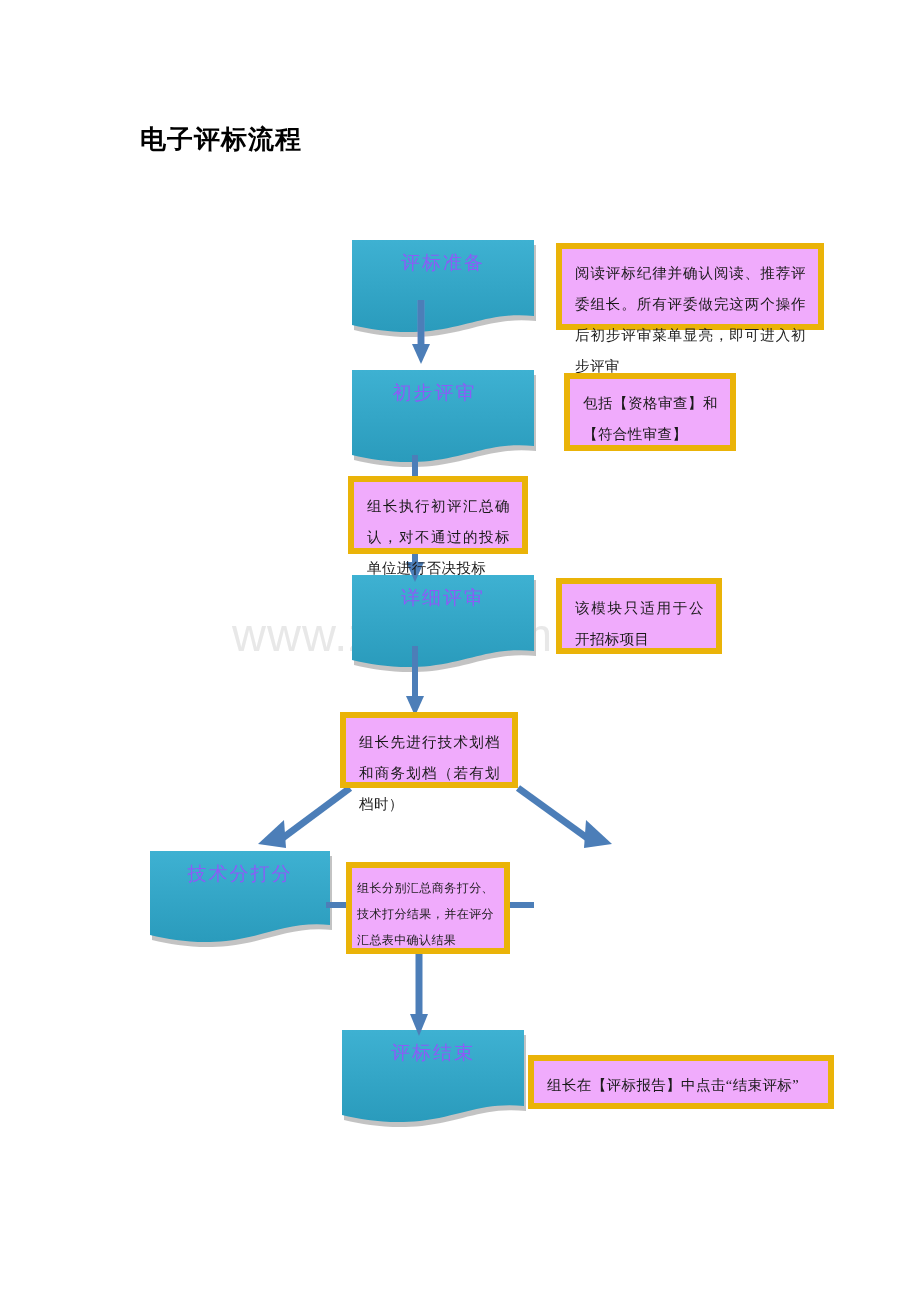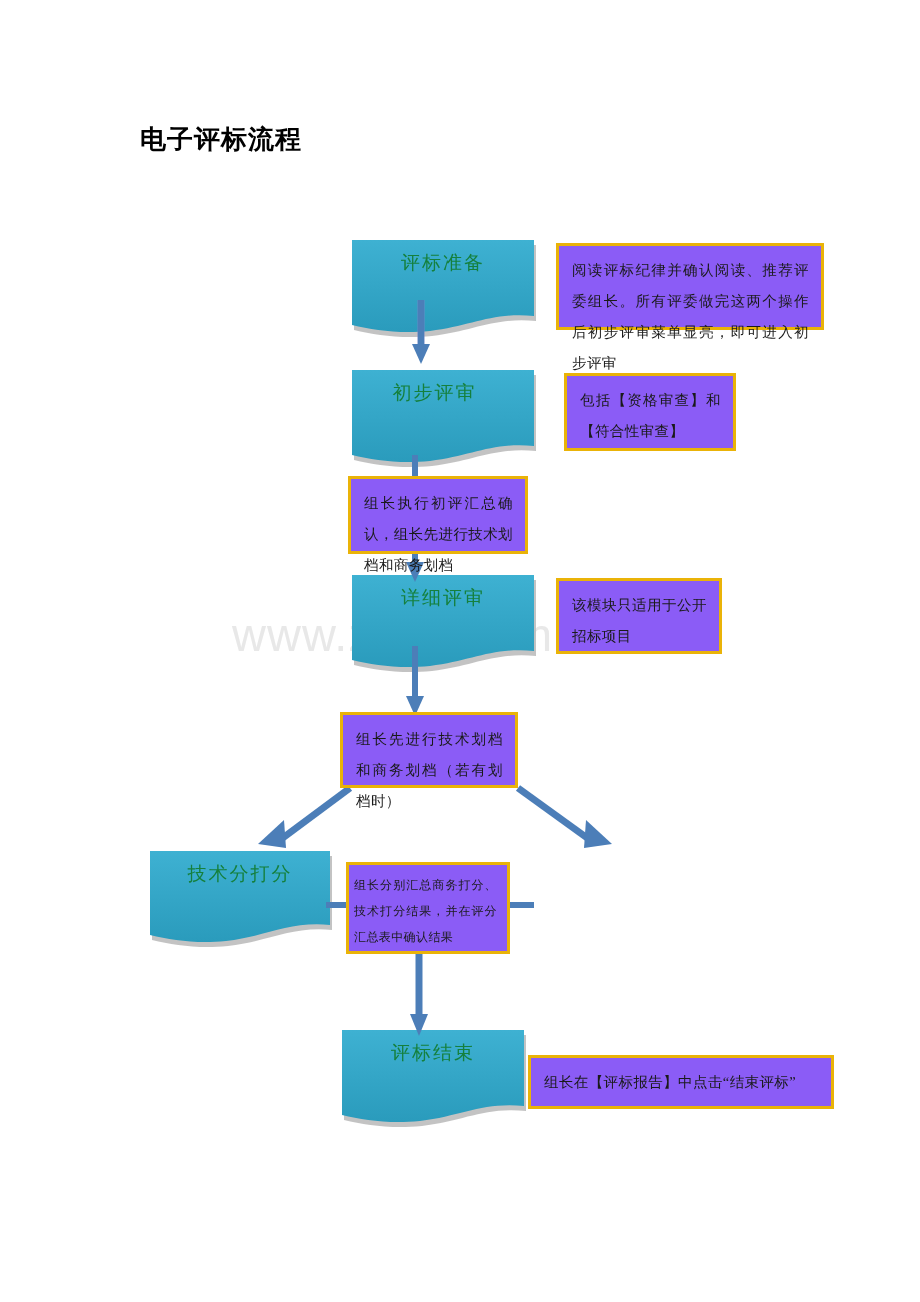--- a/index.html
+++ b/index.html
@@ -57,31 +57,31 @@
     overflow: visible;
   }
   .wave-box .wb-label {
     position: absolute;
     left: 0;
     right: 0;
     top: 10px;
     text-align: center;
     font-family: "Liberation Serif", "DejaVu Serif", serif;
     font-size: 19px;
-    color: #15803d;
+    color: #8b5cf6;
     letter-spacing: 2px;
     pointer-events: none;
   }
 
   
   .note-box {
     position: absolute;
     box-sizing: border-box;
-    border: 3px solid #eab308;
-    background: #8b5cf6;
+    border: 6px solid #eab308;
+    background: #f0abfc;
     z-index: 5;
     font-family: "Liberation Serif", "DejaVu Serif", serif;
     font-size: 14.5px;
     line-height: 31px;
     color: #1a1a1a;
     padding: 9px 12px 6px 13px;
     letter-spacing: 0.4px;
     text-align: justify;
   }
   .note-box.small-pad {
@@ -145,21 +145,21 @@
   </div>
 
   <div class="note-box" style="left:556px; top:373px; width:172px; height:78px;margin-left:8px;">包括【资格审查】和【符合性审查】</div>
 
   <div class="conn" style="left:410px; top:455px;">
     <svg width="12" height="32">
       <path d="M5,0 L5,32" stroke="#4C7EB8" stroke-width="6" fill="none"></path>
     </svg>
   </div>
 
-  <div class="note-box" style="left:348px; top:476px; width:180px; height:78px;">组长执行初评汇总确认，组长先进行技术划档和商务划档</div>
+  <div class="note-box" style="left:348px; top:476px; width:180px; height:78px;">组长执行初评汇总确认，对不通过的投标单位进行否决投标</div>
 
   <div class="conn" style="left:406px; top:548px;">
     <svg width="30" height="42">
       <path d="M9,0 L9,18" stroke="#4C7EB8" stroke-width="6" fill="none"></path>
       <path d="M0,14 L18,14 L9,34 Z" fill="#4C7EB8"></path>
     </svg>
   </div>
 
   <div class="wave-box" style="left:352px; top:575px; width:182px; height:96px;">
     <svg width="182" height="100" viewBox="0 0 182 100">

